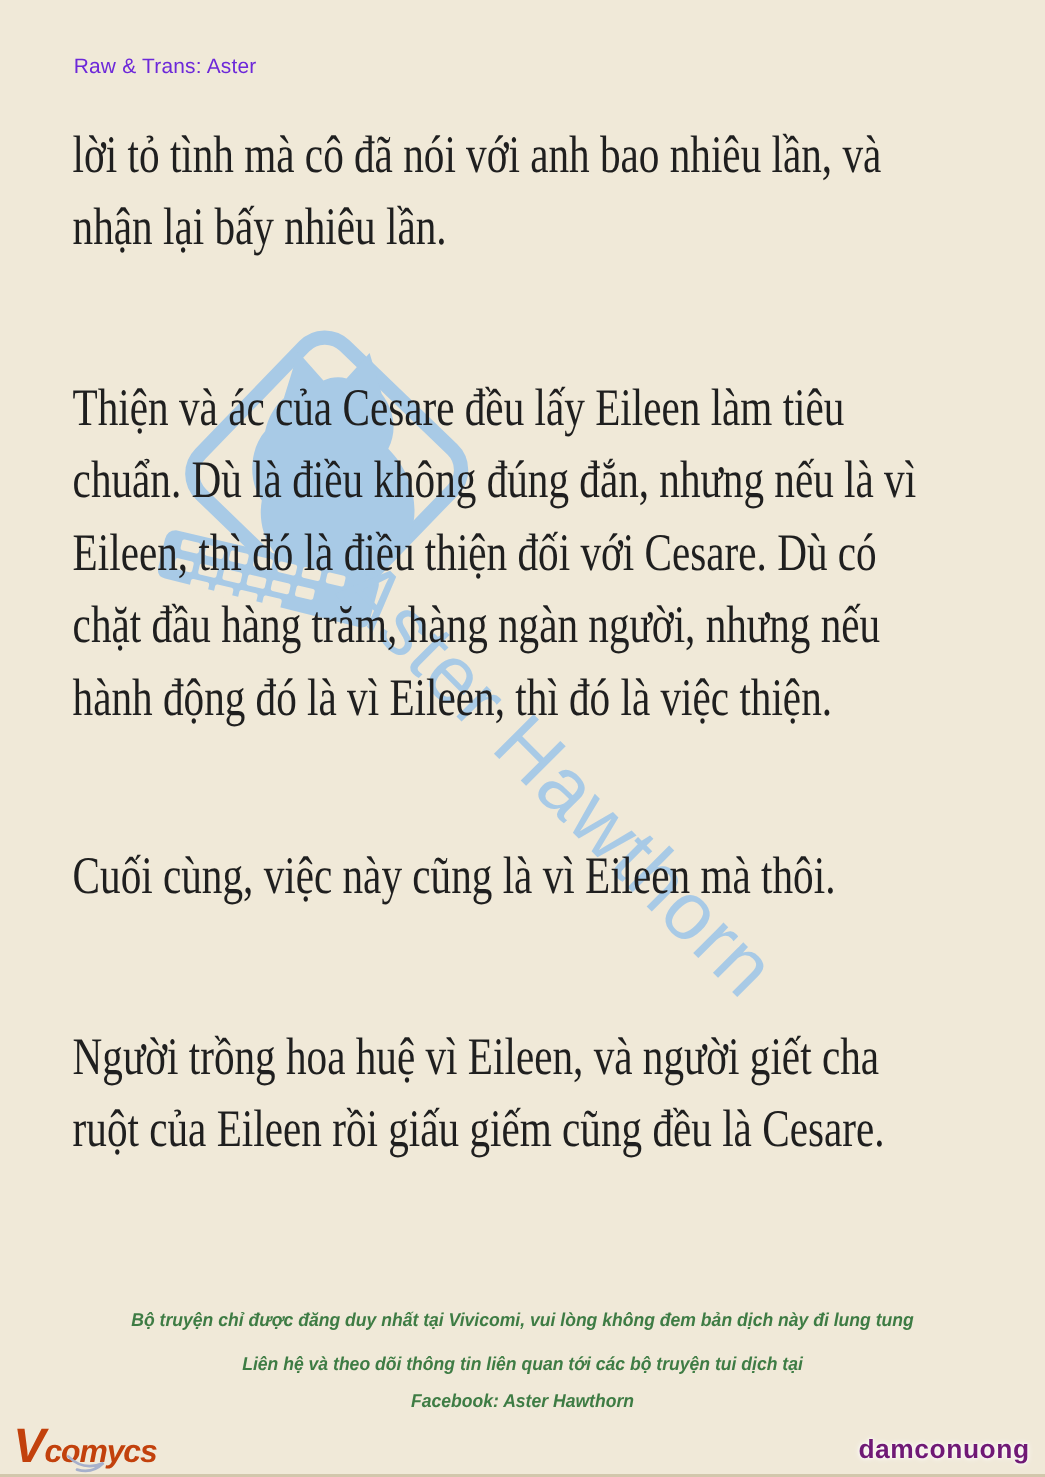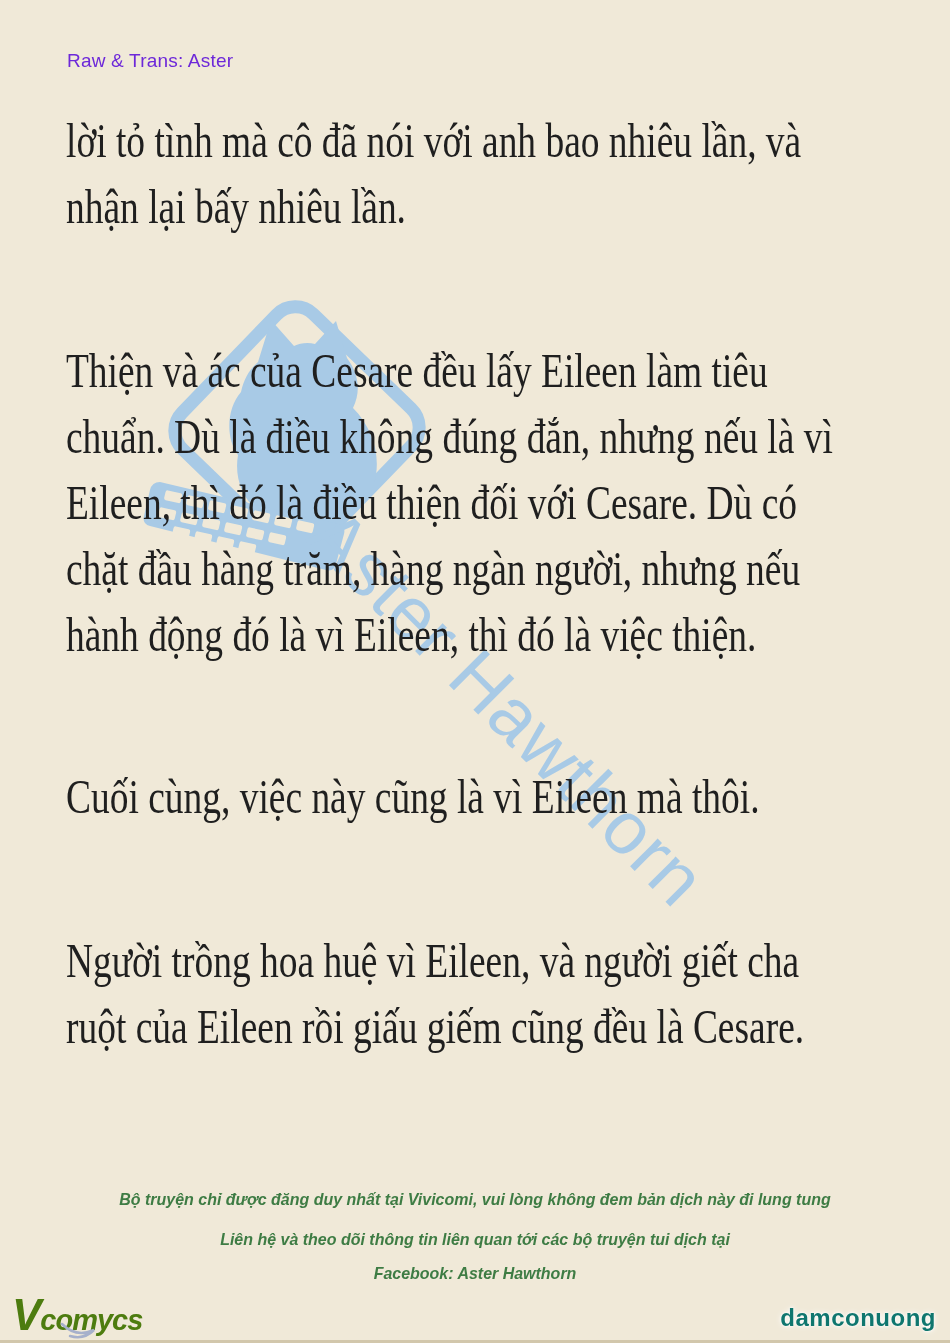--- a/index.html
+++ b/index.html
@@ -66,31 +66,31 @@
   .footer-line-1{top:1190px;}
   .footer-line-2{top:1230px;}
   .footer-line-3{top:1264px;}
 
   
   .vcomycs-wrap{position:absolute;left:12px;top:1290px;z-index:2;width:170px;height:52px;}
   .vcomycs{
     display:block;
     font-style:italic;font-weight:bold;
     font-size:29px;letter-spacing:-1px;
-    color:#4d7c0f;
+    color:#c2410c;
     font-family:"Liberation Sans",sans-serif;
   }
   .vcomycs::first-letter{font-size:44px;}
   .vcomycs-swirl{position:absolute;left:48px;top:30px;}
 
   
   .damconuong{
     position:absolute;right:14px;top:1304px;z-index:2;
     font-weight:bold;font-size:24px;letter-spacing:0.5px;
-    color:#0f766e;
+    color:#701a75;
     text-shadow:0 0 1px #ffffff,0 0 3px #ffffff,0 0 6px rgba(255,255,255,0.95);
   }
 
   
   .bottom-edge{
     position:absolute;left:0;bottom:0;width:950px;height:3px;
     background:#d2c7ac;z-index:3;
   }
 </style>
 </head>

